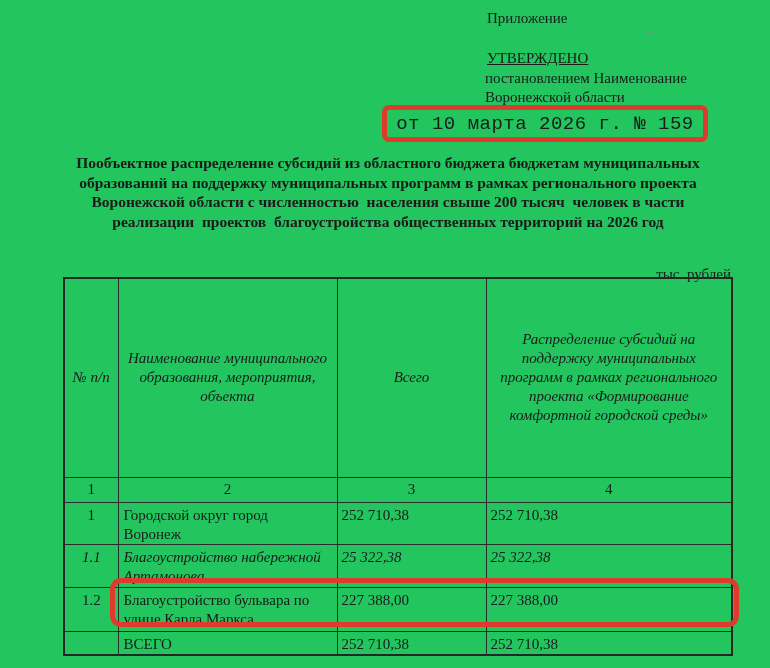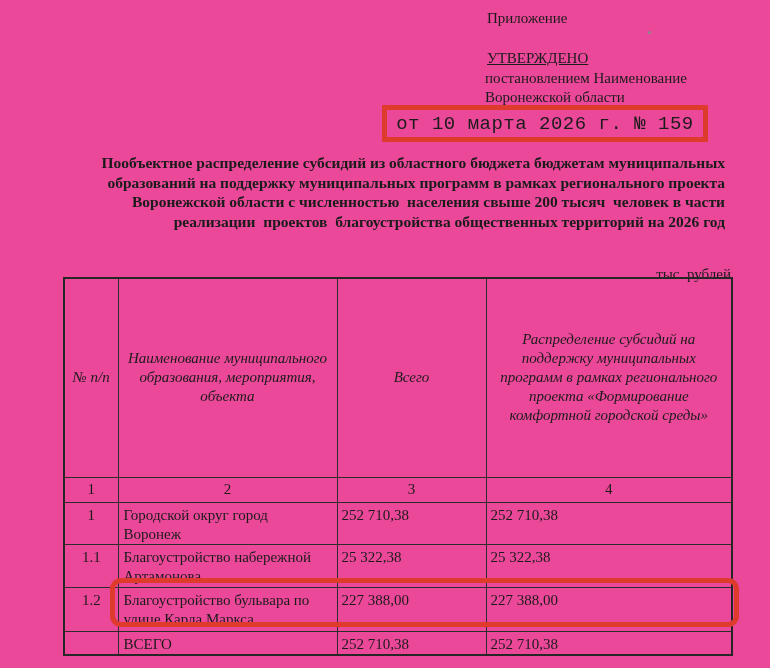--- a/index.html
+++ b/index.html
@@ -1,39 +1,39 @@
 <!DOCTYPE html>
 <html><head>
 <meta charset="utf-8">
 <style>
   html,body{margin:0;padding:0;background:#ffffff;}
   .page{
-    position:relative;width:770px;height:668px;background:#ec4899;
+    position:relative;width:770px;height:668px;background:#22c55e;
     font-family:"Liberation Serif","DejaVu Serif",serif;color:#1b1b1b;
     overflow:hidden;
   }
   .abs{position:absolute;box-sizing:border-box;}
   .hdr-line{font-size:15px;line-height:19px;white-space:nowrap;}
   .appendix{left:487px;top:9px;}
   .approved{left:487px;top:49px;text-decoration:underline;}
   .approved-by{left:485px;top:69px;}
   .approved-region{left:485px;top:88px;}
   .scan-dot{left:648px;top:31px;width:3px;height:3px;background:#8a8a8a;border-radius:50%;}
 
   .date-box{
     left:382px;top:105px;width:326px;height:37px;
-    border:5px solid #df3b2c;border-radius:1px;
+    border:5px solid #df3b2c;border-radius:7px;
     display:flex;align-items:center;justify-content:center;
   }
   .date-text{
     font-family:"Liberation Mono","DejaVu Sans Mono",monospace;
     font-size:19px;letter-spacing:0.5px;white-space:nowrap;
   }
 
-  .title{left:65px;top:153px;width:660px;text-align:right;}
+  .title{left:58px;top:153px;width:660px;text-align:center;}
   .title-line{
     font-weight:bold;font-size:15.5px;line-height:19.6px;white-space:pre-wrap;
   }
 
   .units{left:63px;top:254px;width:668px;text-align:right;font-size:15px;margin-top:12px;}
 
   table.doc{
     position:absolute;left:63px;top:277px;
     border-collapse:collapse;table-layout:fixed;
     border:2px solid #262626;
@@ -41,21 +41,21 @@
   table.doc td{
     border:1.6px solid #2b2b2b;font-size:15px;line-height:19px;
     overflow:hidden;
   }
   tr.hdr-row{height:199px;}
   tr.hdr-row td{vertical-align:middle;text-align:center;padding:4px 6px;font-style:italic;}
   tr.num-row{height:25px;}
   tr.num-row td{text-align:center;vertical-align:middle;padding:0;}
   tr.body-row td{vertical-align:top;padding:3px 4px 0 4px;}
   tr.r1{height:37px;}
-  tr.r2{height:43px;}
+  tr.r2{height:43px;font-style:italic;}
   tr.r3{height:44px;}
   tr.r4{height:23px;}
   td.c-num{text-align:center;}
   td.c-name{text-align:left;padding-left:5px !important;padding-right:10px !important;}
   td.c-val{text-align:left;padding-right:4px !important;}
 
   .hl-row{
     left:110px;top:578px;width:629px;height:49px;
     border:5.5px solid #df3b2c;border-radius:11px;
     pointer-events:none;background:transparent;

